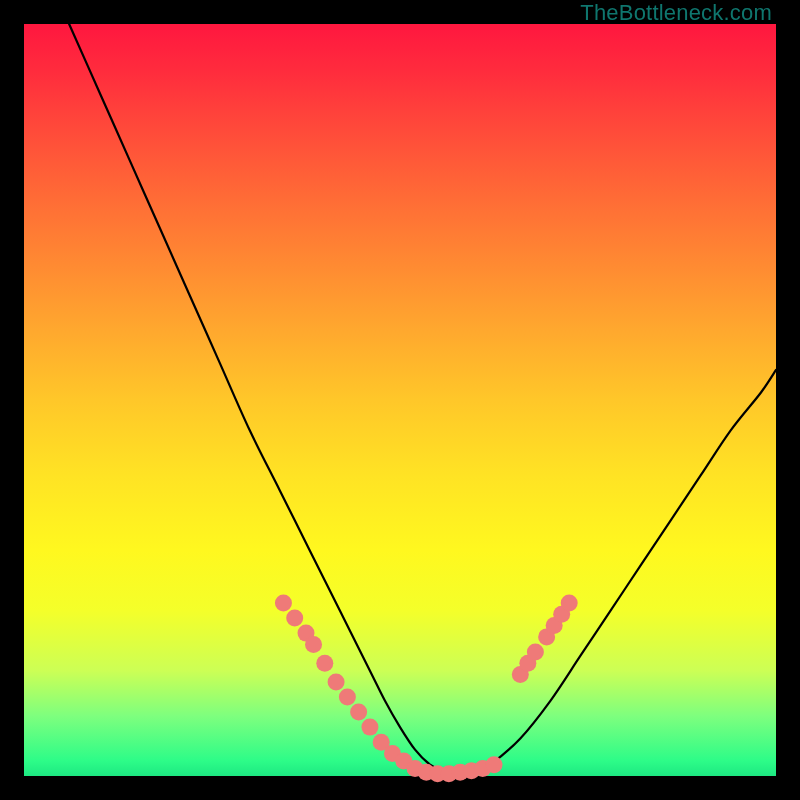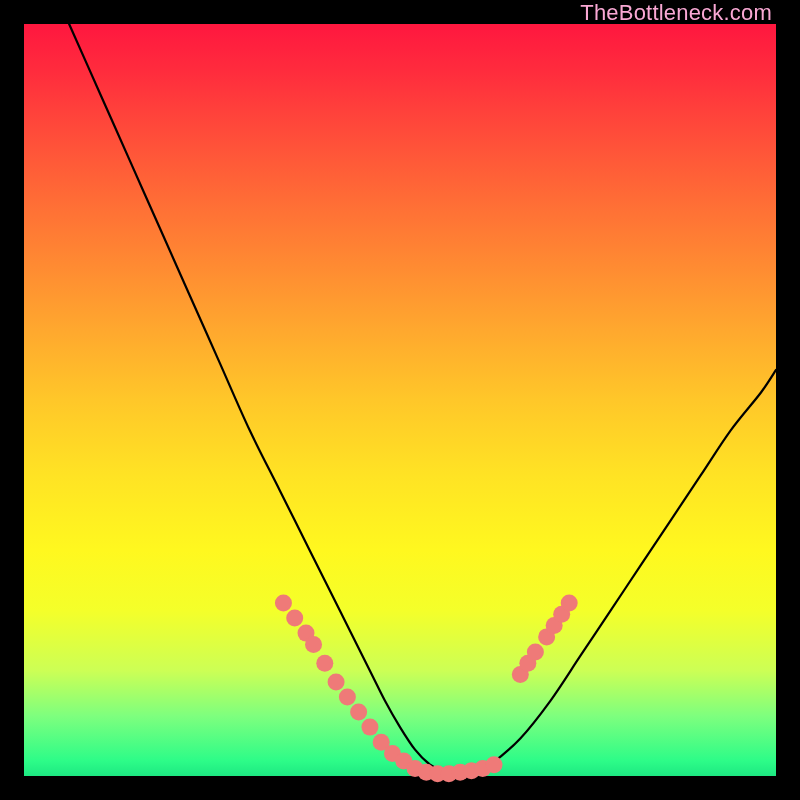--- a/index.html
+++ b/index.html
@@ -40,21 +40,21 @@
       #ccff55 86%,
       #7eff7e 92%,
       #2dfc88 98%,
       #1de882 100%
     );
   }
   .watermark {
     position: absolute;
     top: 0;
     right: 28px;
-    color: #f9a8d4;
+    color: #0f766e;
     font-size: 22px;
     font-weight: 500;
     letter-spacing: 0.2px;
     user-select: none;
   }
   svg.curve {
     position: absolute;
     left: 0;
     top: 0;
     width: 752px;

